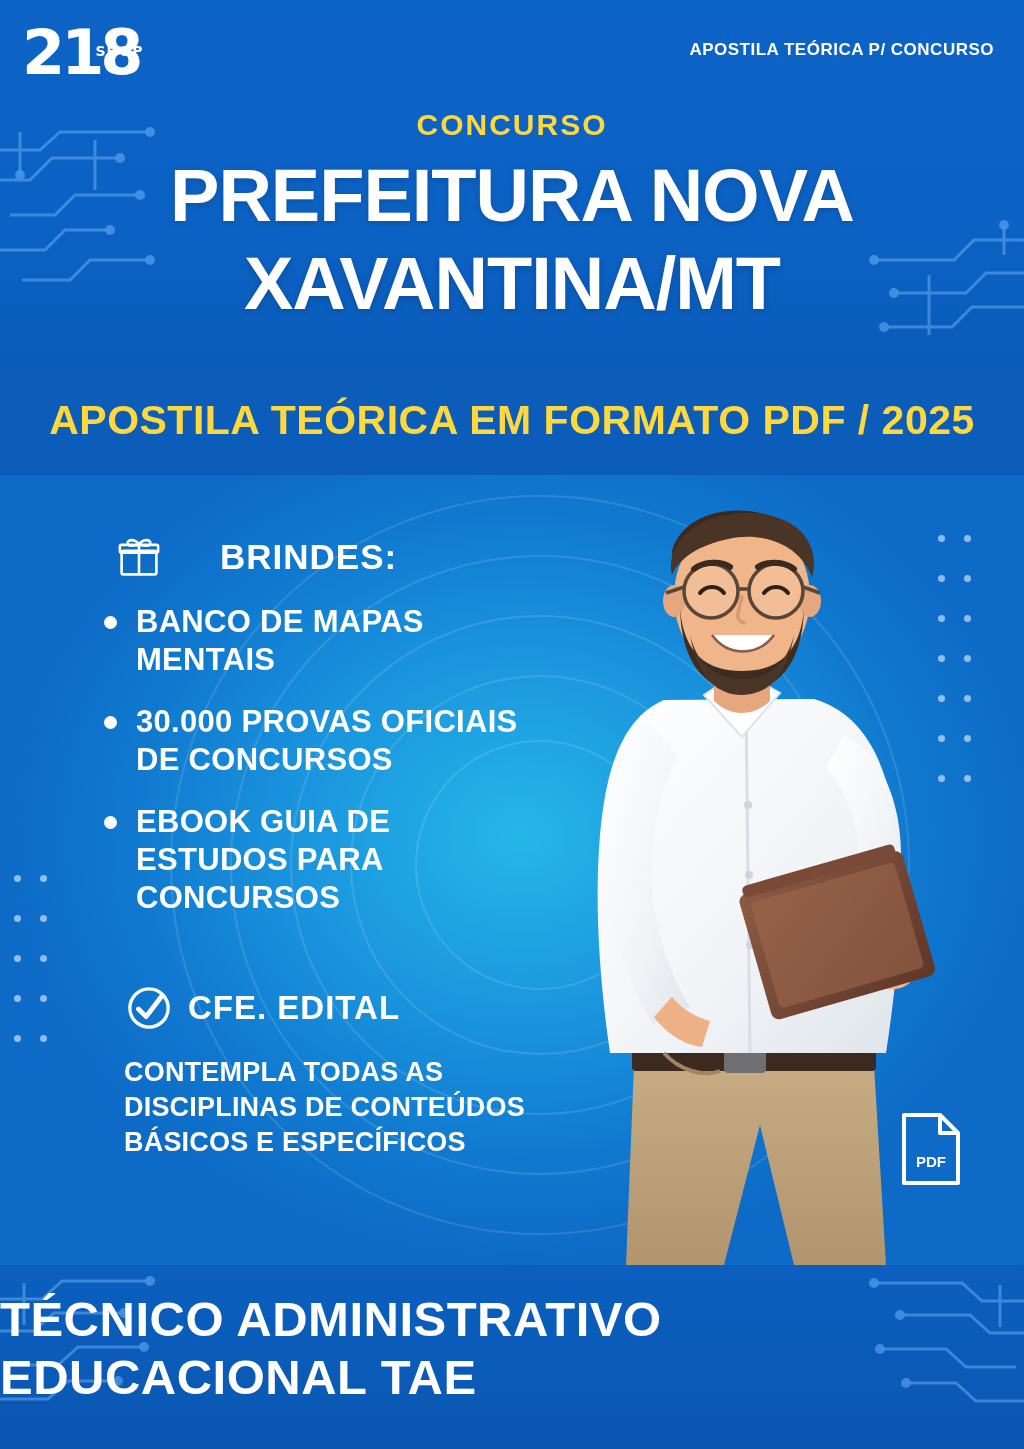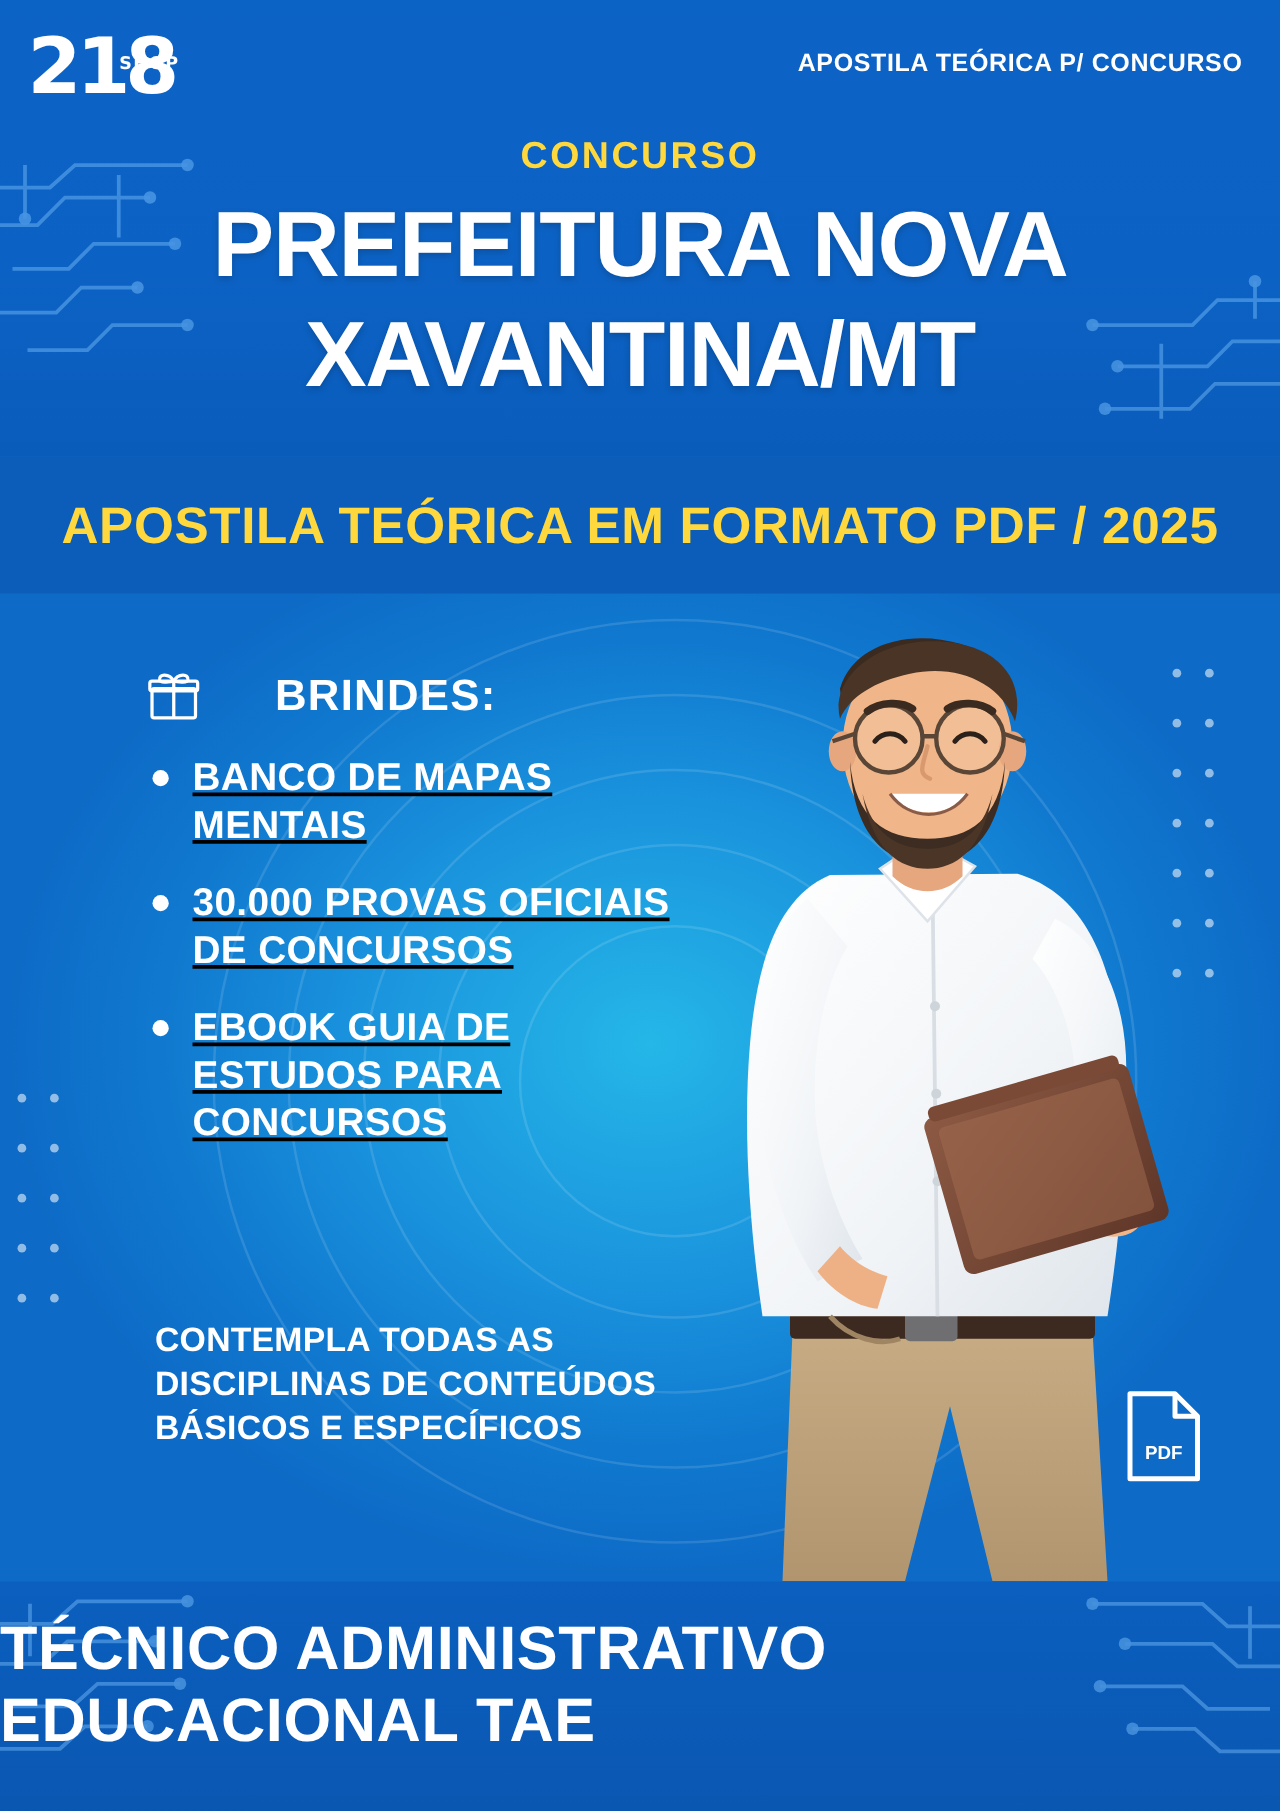--- a/index.html
+++ b/index.html
@@ -27,21 +27,21 @@
     letter-spacing:-4px; line-height:62px;
     font-family:"DejaVu Sans", sans-serif;
   }
   .logo .shop {
     position:absolute; right:-4px; bottom:2px;
     font-size:14px; letter-spacing:1px; font-weight:bold;
     color:#ffffff;
   }
   .topright {
     position:absolute; right:30px; top:40px;
-    color:#ffffff; font-size:20px; font-weight:bold;
+    color:#ffffff; font-size:17px; font-weight:bold;
     letter-spacing:0.5px;
   }
   .concurso-label {
     position:absolute; top:108px; left:0; width:1024px;
     text-align:center; color:#ffd83d; font-size:30px;
     font-weight:bold; letter-spacing:2px;
   }
   .main-title {
     position:absolute; top:152px; left:0; width:1024px;
     text-align:center; color:#ffffff;
@@ -76,23 +76,22 @@
   .brindes-head {
     position:absolute; left:118px; top:62px;
     display:flex; align-items:center; gap:14px;
   }
   .gift-icon { width:42px; height:40px; }
   .brindes-head .txt {
     color:#ffffff; font-size:35px; font-weight:bold; letter-spacing:1px;margin-left:46px;
   }
 
   ul.brindes {
-    position:absolute; left:114px; top:128px; width:430px;
+    position:absolute; left:96px; top:128px; width:430px;
     list-style:none;
-    text-decoration:underline;
   }
   ul.brindes li {
     position:relative; color:#ffffff; font-size:31px; font-weight:bold;
     line-height:38px; margin-bottom:24px; padding-left:40px;
     letter-spacing:0.3px;
   }
   ul.brindes li:before {
     content:""; position:absolute; left:8px; top:13px;
     width:13px; height:13px; border-radius:50%; background:#ffffff;
   }
@@ -243,20 +242,27 @@
       </svg>
       <div class="txt">BRINDES:</div>
     </div>
 
     <ul class="brindes">
       <li>BANCO DE MAPAS MENTAIS</li>
       <li>30.000 PROVAS OFICIAIS DE CONCURSOS</li>
       <li>EBOOK GUIA DE ESTUDOS PARA CONCURSOS</li>
     </ul>
 
+    <div class="cfe-head">
+      <svg class="check-icon" viewBox="0 0 48 48">
+        <circle cx="24" cy="24" r="20" fill="none" stroke="#ffffff" stroke-width="3.5"></circle>
+        <path d="M13 25 L21 33 L37 12" fill="none" stroke="#ffffff" stroke-width="5" stroke-linecap="round" stroke-linejoin="round"></path>
+      </svg>
+      <div class="txt">CFE. EDITAL</div>
+    </div>
     <div class="cfe-body">CONTEMPLA TODAS AS DISCIPLINAS DE CONTEÚDOS BÁSICOS E ESPECÍFICOS</div>
 
     <svg class="person" viewBox="0 0 470 760">
       <defs>
         <linearGradient id="shirt" x1="0" y1="0" x2="1" y2="1">
           <stop offset="0%" stop-color="#ffffff"></stop>
           <stop offset="60%" stop-color="#f1f4f7"></stop>
           <stop offset="100%" stop-color="#dfe5eb"></stop>
         </linearGradient>
         <linearGradient id="pants" x1="0" y1="0" x2="0" y2="1">

